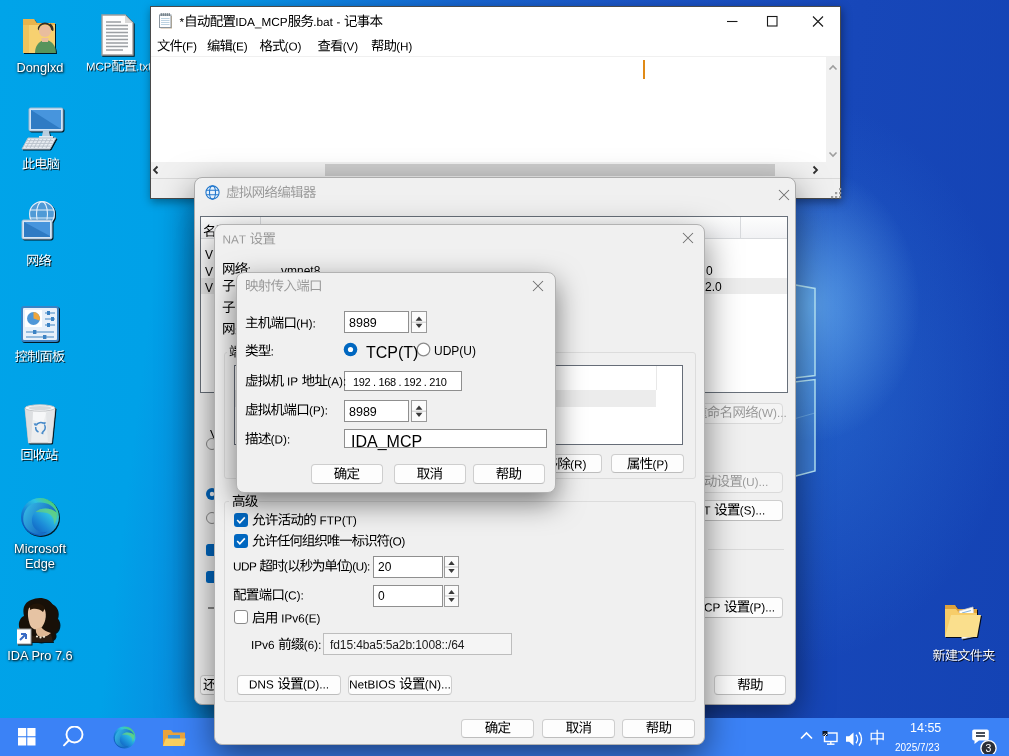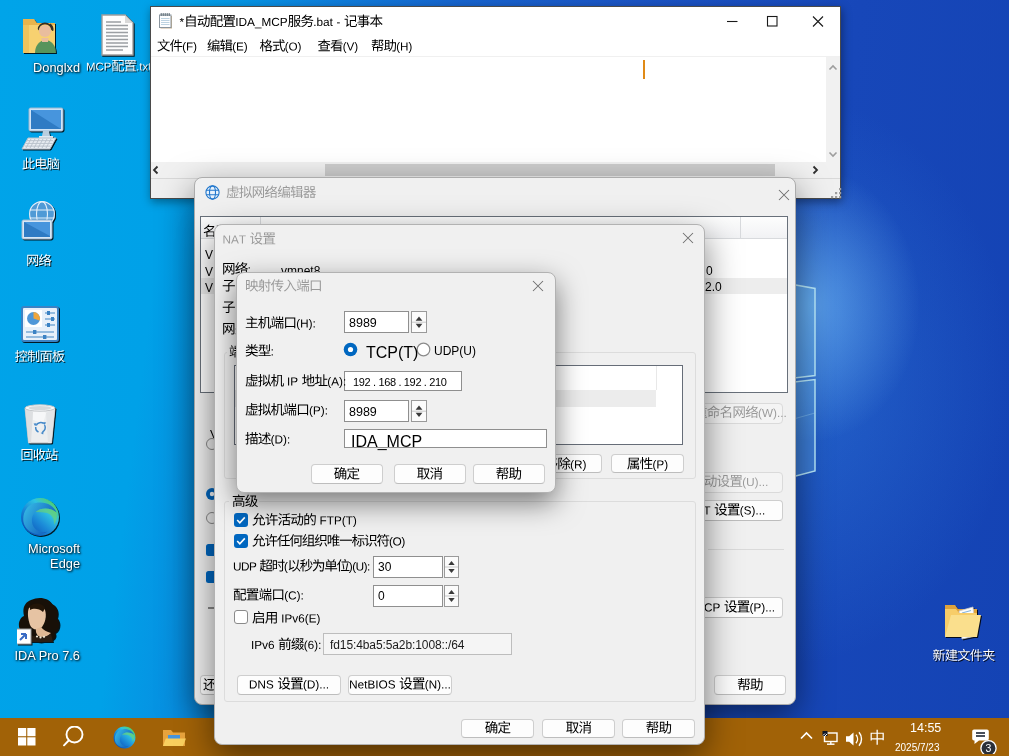--- a/index.html
+++ b/index.html
@@ -6,21 +6,21 @@
 .ab{position:absolute}
 .runs{position:absolute;left:0;top:0;pointer-events:none}
 .t{position:absolute;white-space:pre;line-height:1;color:#000}
 
 #wp{position:absolute;inset:0;
 background:
  radial-gradient(150px 190px at 812px 305px, rgba(130,205,255,.55), rgba(130,205,255,0) 72%),
  radial-gradient(300px 380px at 790px 380px, rgba(60,150,235,.35), rgba(60,150,235,0) 75%),
  linear-gradient(97deg,#00a4e9 0%,#00a1e8 17%,#0e7edb 30%,#1763cd 42%,#1b53c3 58%,#1747b9 78%,#1443b4 100%);}
 
-.dlabel{position:absolute;color:#fff;font-size:12.8px;text-align:right;
+.dlabel{position:absolute;color:#fff;font-size:12.8px;text-align:center;
  text-shadow:1px 1px 2px rgba(0,0,0,.9),0 0 3px rgba(0,0,0,.6);}
 .dsh{filter:drop-shadow(1px 1.2px .7px rgba(0,0,0,.85))}
 
 .win{position:absolute;background:#f0f0f0}
 #notepad{left:150px;top:6px;width:691px;height:193px;background:#fff;border:1px solid #4a4a4a;
  box-shadow:1px 3px 9px rgba(0,0,0,.4);}
 #vmwin{left:194px;top:177px;width:602px;height:528px;border-radius:8px;border:1px solid #acacac;
  box-shadow:0 12px 34px rgba(0,0,0,.5);}
 #natdlg{left:214px;top:224px;width:491px;height:521px;z-index:10;border-radius:8px;border:1px solid #b2b2b2;
  box-shadow:0 12px 34px rgba(0,0,0,.5);}
@@ -28,21 +28,21 @@
  box-shadow:0 10px 28px rgba(0,0,0,.5);}
 .fld{position:absolute;background:#fff;border:1px solid #8f8f8f}
 .btn{position:absolute;background:#fdfdfd;border:1px solid #cecece;border-bottom-color:#bdbdbd;border-radius:4px}
 .btn.dis{background:#f4f4f4;border-color:#dadada}
 .gbox{position:absolute;border:1px solid #dcdcdc;border-radius:3px}
 .spin{position:absolute;background:#fbfbfb;border:1px solid #9a9a9a}
 .ck{position:absolute;width:14px;height:14px;border-radius:3px}
 .ck.on{background:#0067c0}
 .ck.off{background:#fff;border:1px solid #8a8a8a}
 
-#tb{position:absolute;left:0;top:718px;width:1009px;height:38px;background:#a16207;z-index:5}
+#tb{position:absolute;left:0;top:718px;width:1009px;height:38px;background:#3b82f6;z-index:5}
 .tbt{position:absolute;color:#fff;font-size:10px;line-height:1}
 </style></head><body>
 <svg width="0" height="0" style="position:absolute">
     <defs>
       <path id="g0" d="M205 -500L323 -547L344 -487L217 -455L300 -342L247 -310L179 -426L109 -311L56 -343L141 -455L15 -487L35 -548L155 -500L150 -633L211 -633Z"></path>
       <path id="g1" d="M239 -411L774 -411L774 -264L239 -264ZM239 -482L239 -631L774 -631L774 -482ZM239 -194L774 -194L774 -46L239 -46ZM455 -842C447 -802 431 -747 416 -703L163 -703L163 81L239 81L239 25L774 25L774 76L853 76L853 -703L492 -703C509 -741 526 -787 542 -830Z"></path>
       <path id="g2" d="M89 -758L89 -691L476 -691L476 -758ZM653 -823C653 -752 653 -680 650 -609L507 -609L507 -537L647 -537C635 -309 595 -100 458 25C478 36 504 61 517 79C664 -61 707 -289 721 -537L870 -537C859 -182 846 -49 819 -19C809 -7 798 -4 780 -4C759 -4 706 -4 650 -10C663 12 671 43 673 64C726 68 781 68 812 65C844 62 864 53 884 27C919 -17 931 -159 945 -571C945 -582 945 -609 945 -609L724 -609C726 -680 727 -752 727 -823ZM89 -44L90 -45L90 -43C113 -57 149 -68 427 -131L446 -64L512 -86C493 -156 448 -275 410 -365L348 -348C368 -301 388 -246 406 -194L168 -144C207 -234 245 -346 270 -451L494 -451L494 -520L54 -520L54 -451L193 -451C167 -334 125 -216 111 -183C94 -145 81 -118 65 -113C74 -95 85 -59 89 -44Z"></path>
       <path id="g3" d="M554 -795L554 -723L858 -723L858 -480L557 -480L557 -46C557 46 585 70 678 70C697 70 825 70 846 70C937 70 959 24 968 -139C947 -144 916 -158 898 -171C893 -27 886 -1 841 -1C813 -1 707 -1 686 -1C640 -1 631 -8 631 -46L631 -408L858 -408L858 -340L930 -340L930 -795ZM143 -158L420 -158L420 -54L143 -54ZM143 -214L143 -553L211 -553L211 -474C211 -420 201 -355 143 -304C153 -298 169 -283 176 -274C239 -332 253 -412 253 -473L253 -553L309 -553L309 -364C309 -316 321 -307 361 -307C368 -307 402 -307 410 -307L420 -307L420 -214ZM57 -801L57 -734L201 -734L201 -618L82 -618L82 76L143 76L143 7L420 7L420 62L482 62L482 -618L369 -618L369 -734L505 -734L505 -801ZM255 -618L255 -734L314 -734L314 -618ZM352 -553L420 -553L420 -351L417 -353C415 -351 413 -350 402 -350C395 -350 370 -350 365 -350C353 -350 352 -352 352 -365Z"></path>
       <path id="g4" d="M651 -748L820 -748L820 -658L651 -658ZM417 -748L582 -748L582 -658L417 -658ZM189 -748L348 -748L348 -658L189 -658ZM190 -427L190 -6L57 -6L57 50L945 50L945 -6L808 -6L808 -427L495 -427L509 -486L922 -486L922 -545L520 -545L531 -603L895 -603L895 -802L117 -802L117 -603L454 -603L446 -545L68 -545L68 -486L436 -486L424 -427ZM262 -6L262 -68L734 -68L734 -6ZM262 -275L734 -275L734 -217L262 -217ZM262 -320L262 -376L734 -376L734 -320ZM262 -172L734 -172L734 -113L262 -113Z"></path>
       <path id="g5" d="M85 0L85 -633L171 -633L171 0Z"></path>
@@ -623,21 +623,21 @@
           <path d="M7.5,46 l3.2,-4 h-6.4 Z"></path>
 </g>
 <path d="M1,11 h13 M1,40 h13" stroke="#c9c9c9" stroke-width="1"></path>
 </svg>
       <div class="ab" style="left:108px;top:408px;width:189px;height:22px;background:#f5f5f5;border:1px solid #bdbdbd"></div>
       <div class="btn" style="left:22px;top:450px;width:104px;height:20px"></div>
       <div class="btn" style="left:133px;top:450px;width:104px;height:20px"></div>
       <div class="btn" style="left:246px;top:494px;width:73px;height:19px"></div>
       <div class="btn" style="left:327px;top:494px;width:73px;height:19px"></div>
       <div class="btn" style="left:407px;top:494px;width:73px;height:19px"></div>
-      <div class="t" style="left:163px;top:336px;font-size:12px">30</div>
+      <div class="t" style="left:163px;top:336px;font-size:12px">20</div>
       <div class="t" style="left:163px;top:365px;font-size:12px">0</div>
       <div class="t" style="left:115px;top:414px;font-size:12px;letter-spacing:-.1px;color:#1a1a1a">fd15:4ba5:5a2b:1008::/64</div>
       <div class="t" style="left:66px;top:40px;font-size:12px">vmnet8</div>
       <svg class="runs" width="1009" height="756" viewBox="0 0 1009 756" style="left:-215px;top:-225px">
         <g fill="#9a9a9a" transform="translate(222.5,243.5) scale(0.012800)">
           <use href="#g51" x="0"></use>
           <use href="#g7" x="664"></use>
           <use href="#g52" x="1278"></use>
           <use href="#g49" transform="scale(1.06)" x="1998"></use>
           <use href="#g4" transform="scale(1.06)" x="2942"></use>

